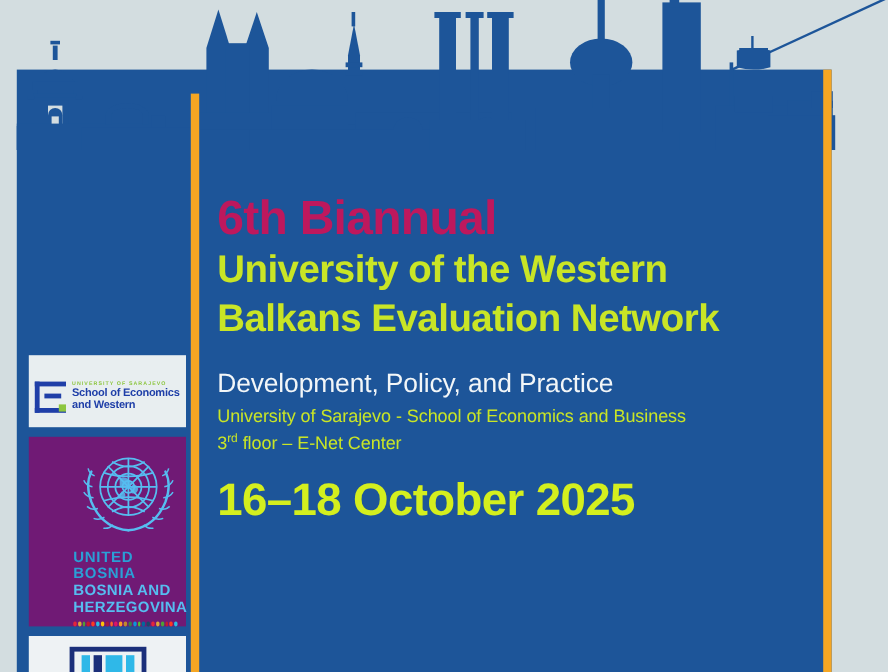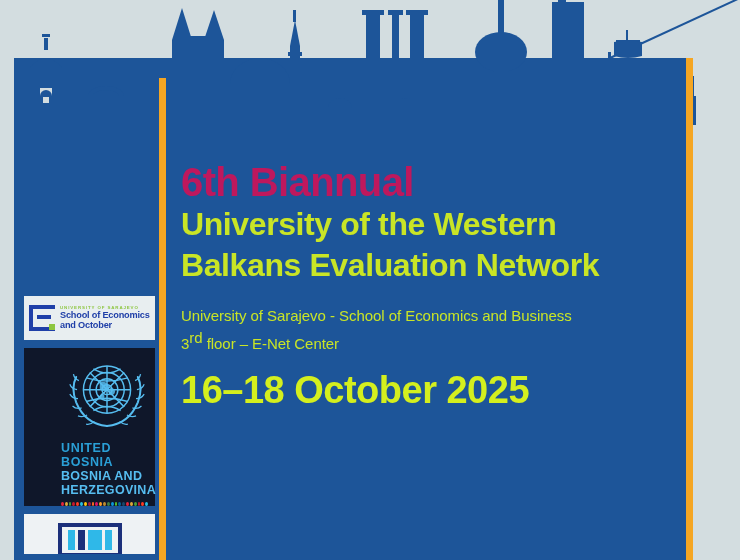--- a/index.html
+++ b/index.html
@@ -49,24 +49,24 @@
   .logo-col {
     position:absolute;
     left:24px; top:296px;
     width:131px;
   }
   .logo-box {
     background:#e8eef0;
     margin-bottom:8px;
     position:relative;
   }
-  .logo-box.white { background:#0f172a;padding-left:37px; }
-
-  
-  .seb-box { height:44px; padding:22px 5px; display:flex; align-items:center; }
+  .logo-box.white { background:#701a75;padding-left:37px; }
+
+  
+  .seb-box { height:60px; padding:22px 5px; display:flex; }
   .seb-mark {
     width:26px; height:26px;
     flex:0 0 26px;
     position:relative;
     margin-right:5px;
   }
   .seb-mark .e-outer {
     position:absolute; left:0; top:0;
     width:26px; height:26px;
     border:4px solid #1f3fa8;
@@ -147,21 +147,21 @@
     font-size:22px; color:#f2f6f8; font-weight:normal;
     line-height:1.33; display:block; letter-spacing:-0.1px;
   }
   .venue {
     margin-top:3px;
   }
   .venue-line {
     font-size:15px; color:#c9e526; line-height:1.45;
     display:block; letter-spacing:-0.05px;
   }
-  .venue-line sup { font-size:15px; vertical-align:super; }
+  .venue-line sup { font-size:10px; vertical-align:super; }
   .dates {
     margin-top:16px;
     font-size:38px; font-weight:bold; color:#d4ef1e;
     letter-spacing:-0.5px; line-height:1.1; display:block;
   }
 </style>
 </head>
 <body>
 
 <div id="poster">
@@ -247,21 +247,21 @@
 
     <div class="logo-box seb-box">
       <div class="seb-mark">
         <span class="e-outer"></span>
         <span class="e-mid"></span>
         <span class="e-dot"></span>
       </div>
       <div class="seb-txt">
         <span class="seb-uni">UNIVERSITY OF SARAJEVO</span>
         <span class="seb-name">School of Economics</span>
-        <span class="seb-name">and October</span>
+        <span class="seb-name">and Western</span>
       </div>
     </div>
 
     <div class="logo-box white un-box">
       <svg class="un-emblem" viewBox="0 0 100 86" xmlns="http://www.w3.org/2000/svg">
         <g stroke="#56bdf0" fill="none" stroke-width="1.6">
           <circle cx="50" cy="36" r="26"></circle>
           <circle cx="50" cy="36" r="19"></circle>
           <circle cx="50" cy="36" r="12"></circle>
           <circle cx="50" cy="36" r="5.5"></circle>
@@ -324,20 +324,21 @@
       </div>
     </div>
   </div>
 
   <div class="content">
     <span class="t-line1">6th Biannual</span>
     <span class="t-line2">University of the Western</span>
     <span class="t-line3">Balkans Evaluation Network</span>
 
     <div class="subtitle">
+      <span class="sub-line">Development, Policy, and Practice</span>
     </div>
 
     <div class="venue">
       <span class="venue-line">University of Sarajevo - School of Economics and Business</span>
       <span class="venue-line"><span>3</span><sup>rd</sup><span> floor – E-Net Center</span></span>
     </div>
 
     <span class="dates">16–18 October 2025</span>
   </div>
 

